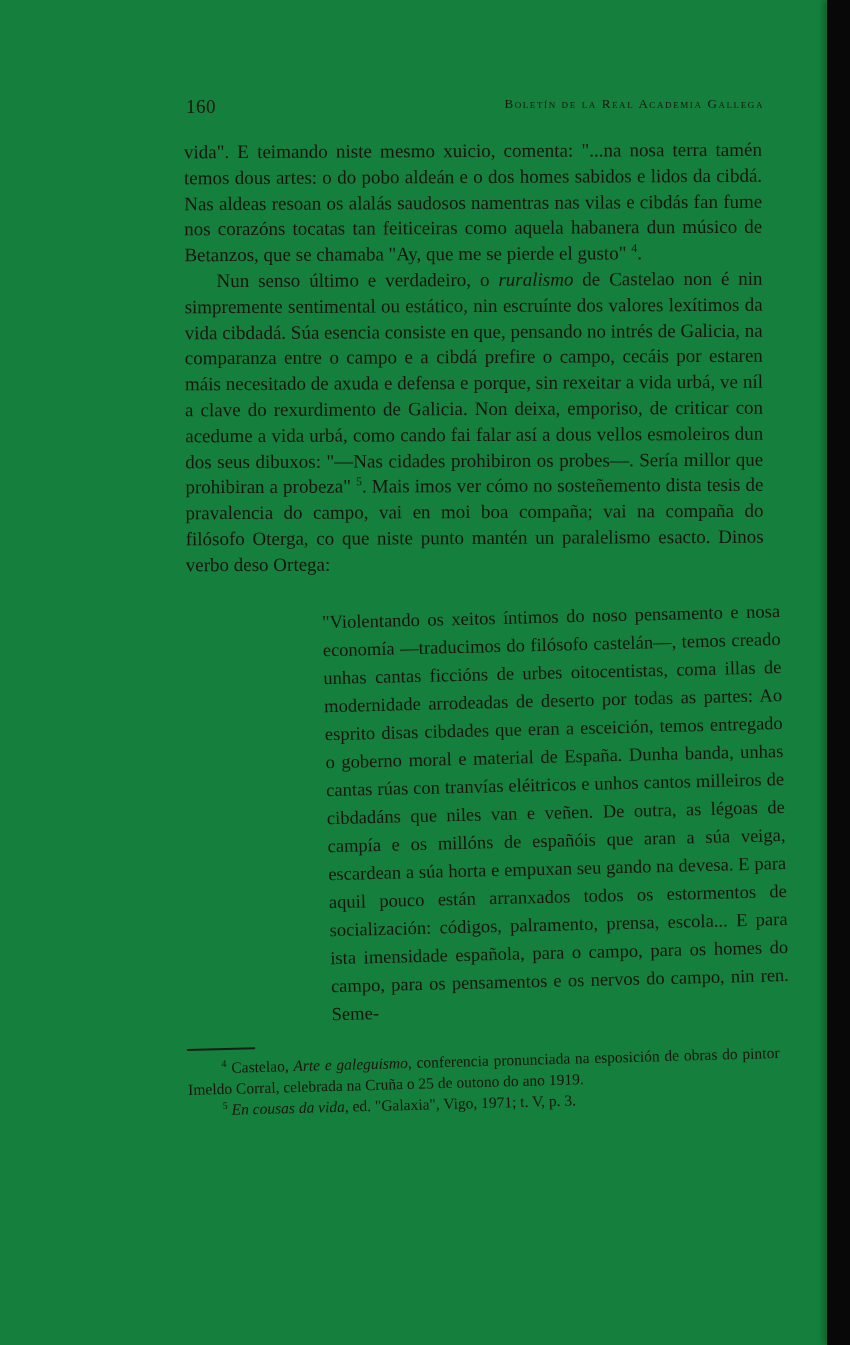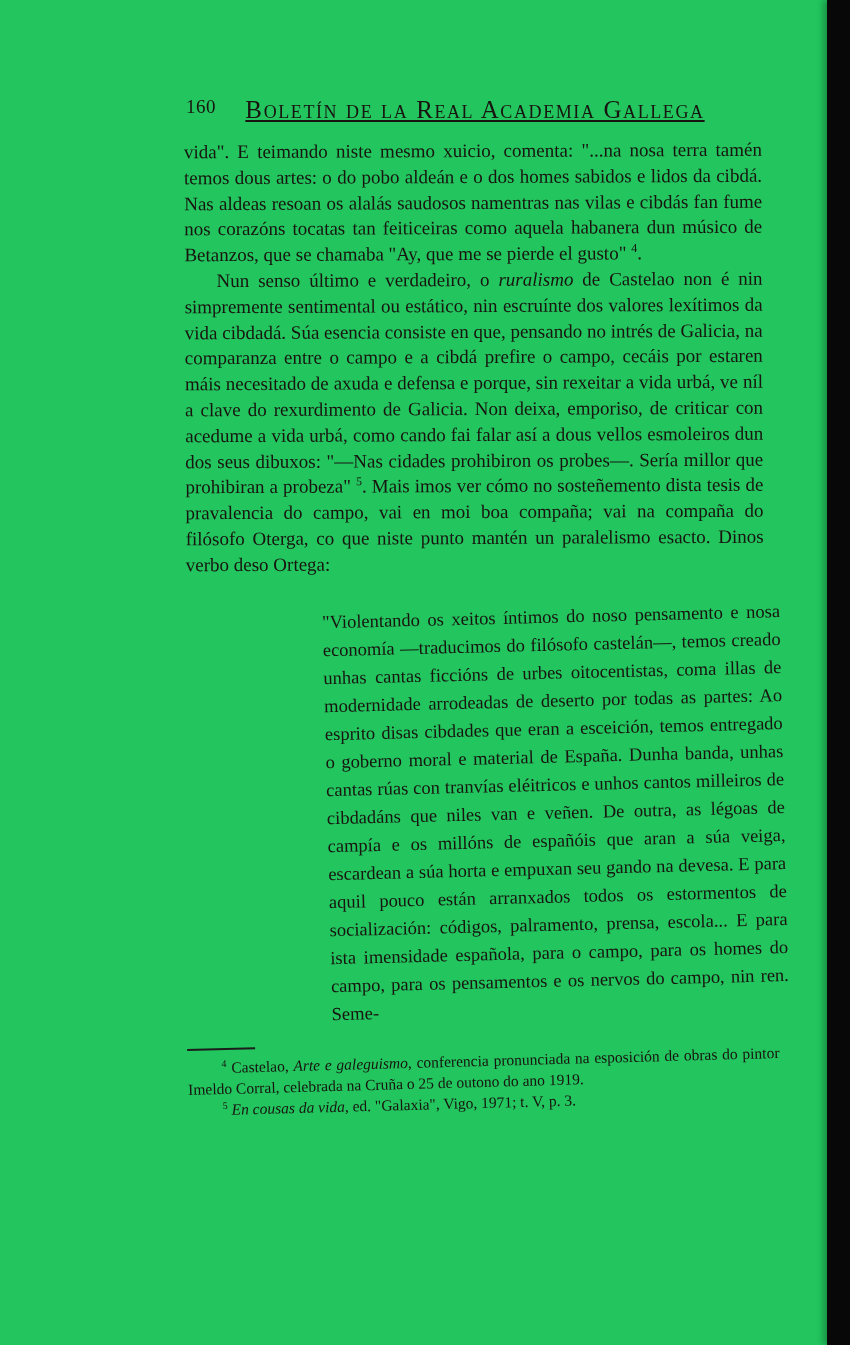--- a/index.html
+++ b/index.html
@@ -1,21 +1,21 @@
 <!DOCTYPE html>
 <html><head>
 <meta charset="utf-8">
 <style>
   * { margin: 0; padding: 0; box-sizing: border-box; }
   html, body { background: #ffffff; }
   .scan {
     position: relative;
     width: 850px;
     height: 1345px;
-    background: #22c55e;
+    background: #15803d;
     overflow: hidden;
     font-family: "Liberation Serif", "DejaVu Serif", serif;
     color: #18140f;
   }
   
   .binding-bar {
     position: absolute;
     top: 0;
     right: 0;
     width: 23px;
@@ -35,26 +35,25 @@
   }
   .page-number {
     position: absolute;
     left: 0;
     top: 0;
     font-size: 19px;
     letter-spacing: 0.5px;
   }
   .journal-title {
     display: block;
-    text-align: center;
+    text-align: right;
     font-variant: small-caps;
-    font-size: 25px;
+    font-size: 13px;
     letter-spacing: 1.6px;
     white-space: nowrap;
-    text-decoration: underline;
   }
   .body-block {
     margin-top: 16px;
     font-size: 19px;
     line-height: 25.8px;
     text-align: justify;
     transform: rotate(-0.25deg);
   }
   .para { margin: 0; }
   .para.indent { text-indent: 32px; }

